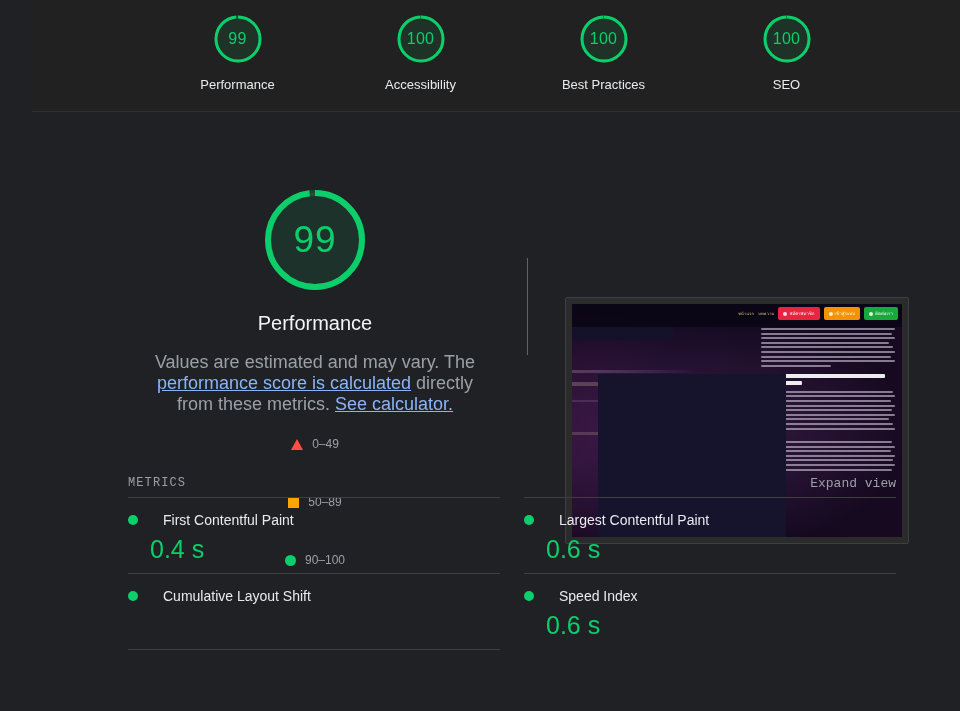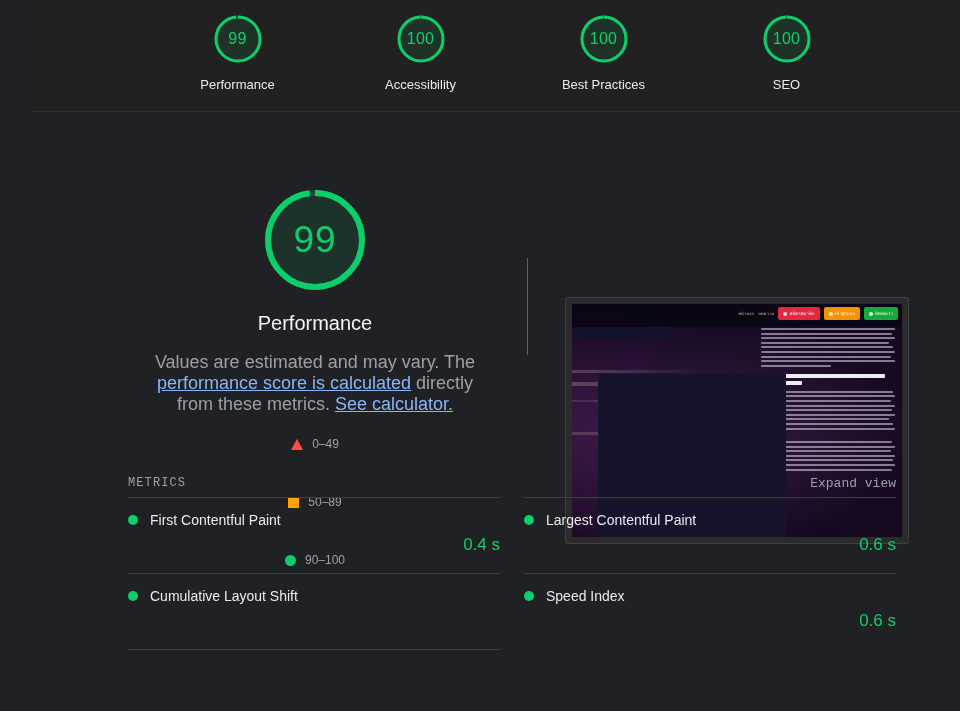--- a/index.html
+++ b/index.html
@@ -143,24 +143,24 @@
   .expand-view {
     position:absolute; right:0; top:9px;
     font-size:13px; color:#9aa0a6; cursor:pointer;
   }
   .metrics-grid {
     margin:0 96px; display:grid; grid-template-columns:1fr 1fr; column-gap:24px;
   }
   .metric {
     border-top:1px solid #3c4043; padding:14px 0 12px 0; height:76px;
   }
-  .metric-head { display:flex; align-items:center; gap:12px; }
+  .metric-head { display:flex; align-items:center; gap:25px; }
   .metric-dot { width:10px; height:10px; border-radius:50%; background:#0cce6b; flex:none; }
   .metric-name { font-size:14px; color:#e8eaed; }
-  .metric-val { margin-left:22px; margin-top:7px; font-size:17px; color:#0cce6b;text-align:right; }
+  .metric-val { margin-left:22px; margin-top:7px; font-size:25px; color:#0cce6b; }
   .metric.empty { height:76px; }
 </style>
 </head>
 <body>
 
 <div class="page">
 
   <div class="topbar">
     <div class="gauges">
 

